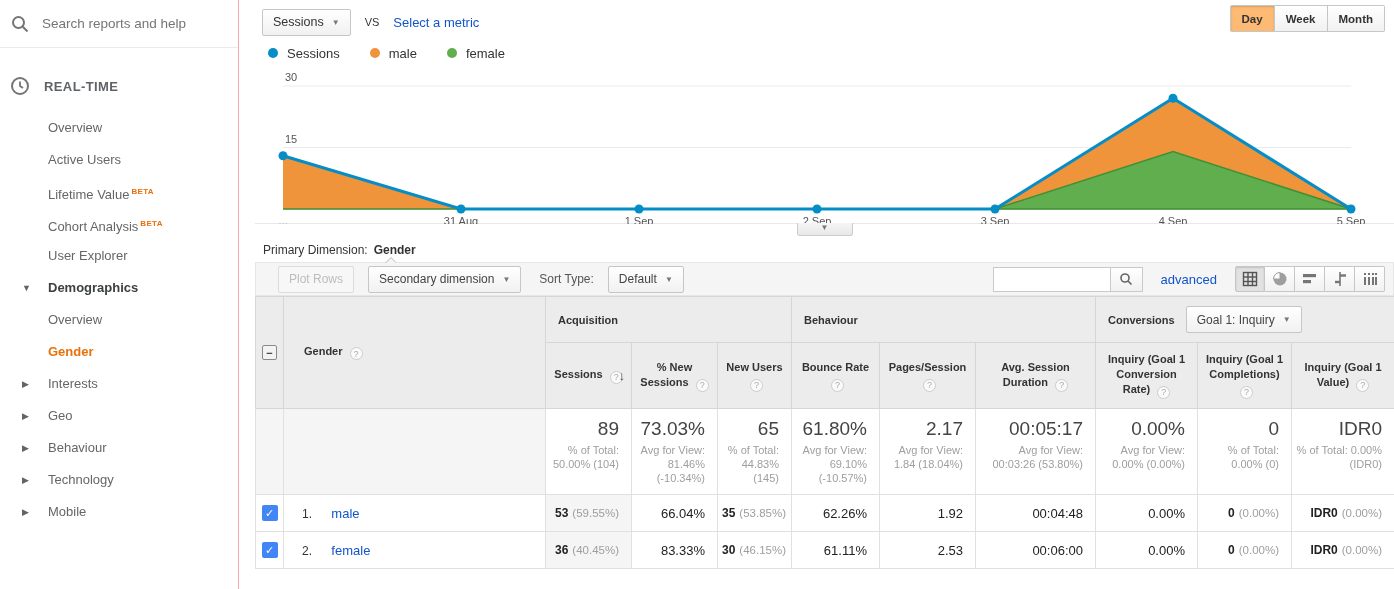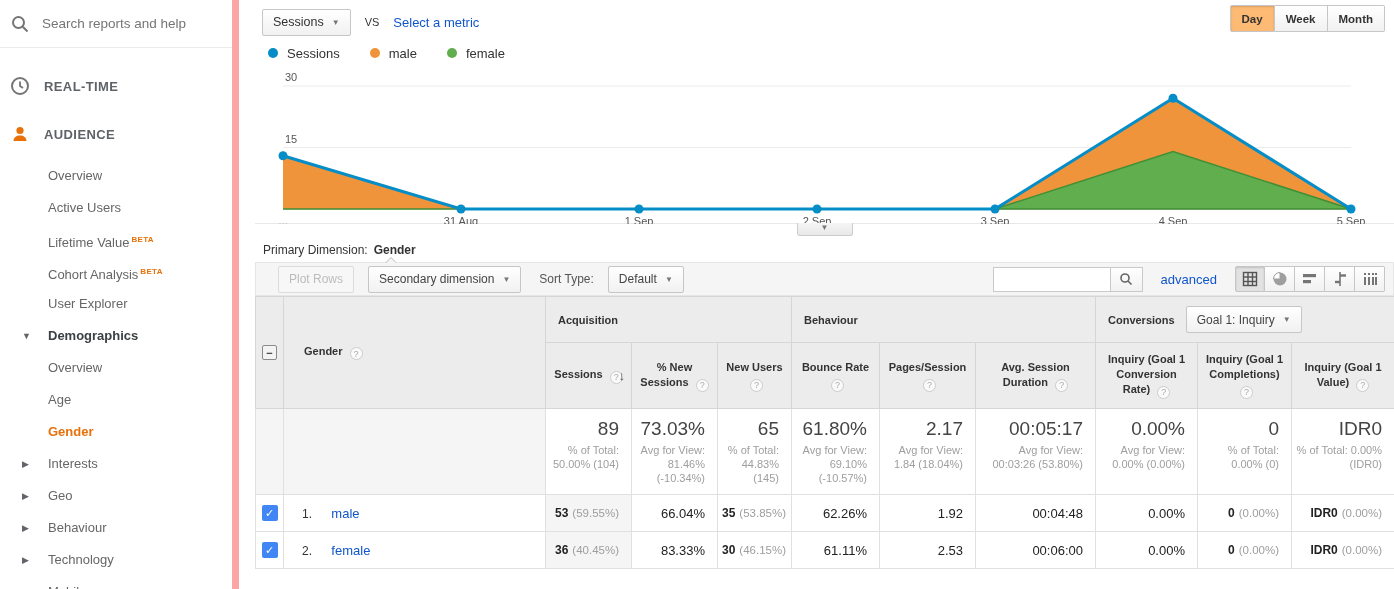--- a/index.html
+++ b/index.html
@@ -1,21 +1,21 @@
 <!DOCTYPE html>
 <html><head>
 <meta charset="utf-8">
 <style>
   * { box-sizing: border-box; margin: 0; padding: 0; }
   html,body { width:1394px; height:589px; overflow:hidden; background:#fff;
     font-family:"Liberation Sans", sans-serif; color:#333; }
   body { display:flex; }
 
   
-  .sidebar { width:239px; min-width:239px; border-right:7px solid #fca5a5; background:#fff; }
+  .sidebar { width:239px; min-width:239px; border-right:1px solid #fca5a5; background:#fff; }
   .search-row { height:48px; border-bottom:1px solid #ebebeb; display:flex; align-items:center; padding:0 8px; }
   .search-row svg { margin:0 12px 0 2px; }
   .search-input { border:none; outline:none; font-size:13.5px; color:#757575; width:170px;
     font-family:"Liberation Sans",sans-serif; background:transparent; }
   .search-input::placeholder { color:#757575; opacity:1; }
   .nav { padding-top:10px; }
   .nav-section { display:flex; align-items:center; height:40px; padding-left:10px; cursor:pointer; margin-top:8px; }
   .nav-section svg { margin-right:14px; }
   .nav-section .sec-label { font-size:13px; color:#5f6368; letter-spacing:.4px; font-weight:bold; }
   .nav-item { position:relative; display:block; height:32px; line-height:32px; padding-left:48px;
@@ -128,35 +128,27 @@
     <input class="search-input" placeholder="Search reports and help" style="">
   </div>
   <nav class="nav">
     <div class="nav-section">
       <svg class="icon" width="20" height="20" viewBox="0 0 20 20">
         <circle cx="10" cy="10" r="8" fill="none" stroke="#757575" stroke-width="2"></circle>
         <polyline points="10,5.5 10,10 13,12" fill="none" stroke="#757575" stroke-width="1.8"></polyline>
       </svg>
       <span class="sec-label">REAL-TIME</span>
     </div>
-    <div class="nav-section">
-      <svg class="icon" width="20" height="20" viewBox="0 0 20 20">
-        <circle cx="10" cy="6.5" r="3.6" fill="#e8710a"></circle>
-        <path d="M3.5 17c0-3.6 2.9-5.6 6.5-5.6s6.5 2 6.5 5.6z" fill="#e8710a"></path>
-      </svg>
-      <span class="sec-label">AUDIENCE</span>
-    </div>
     <a class="nav-item first">Overview</a>
     <a class="nav-item">Active Users</a>
     <a class="nav-item"><span>Lifetime Value</span><span class="beta">BETA</span></a>
     <a class="nav-item"><span>Cohort Analysis</span><span class="beta">BETA</span></a>
     <a class="nav-item">User Explorer</a>
     <a class="nav-item bold"><span class="tri">▼</span><span>Demographics</span></a>
     <a class="nav-item">Overview</a>
-    <a class="nav-item">Age</a>
     <a class="nav-item active">Gender</a>
     <a class="nav-item"><span class="tri">▶</span><span>Interests</span></a>
     <a class="nav-item"><span class="tri">▶</span><span>Geo</span></a>
     <a class="nav-item"><span class="tri">▶</span><span>Behaviour</span></a>
     <a class="nav-item"><span class="tri">▶</span><span>Technology</span></a>
     <a class="nav-item"><span class="tri">▶</span><span>Mobile</span></a>
   </nav>
 </aside>
 
 <div class="main">

